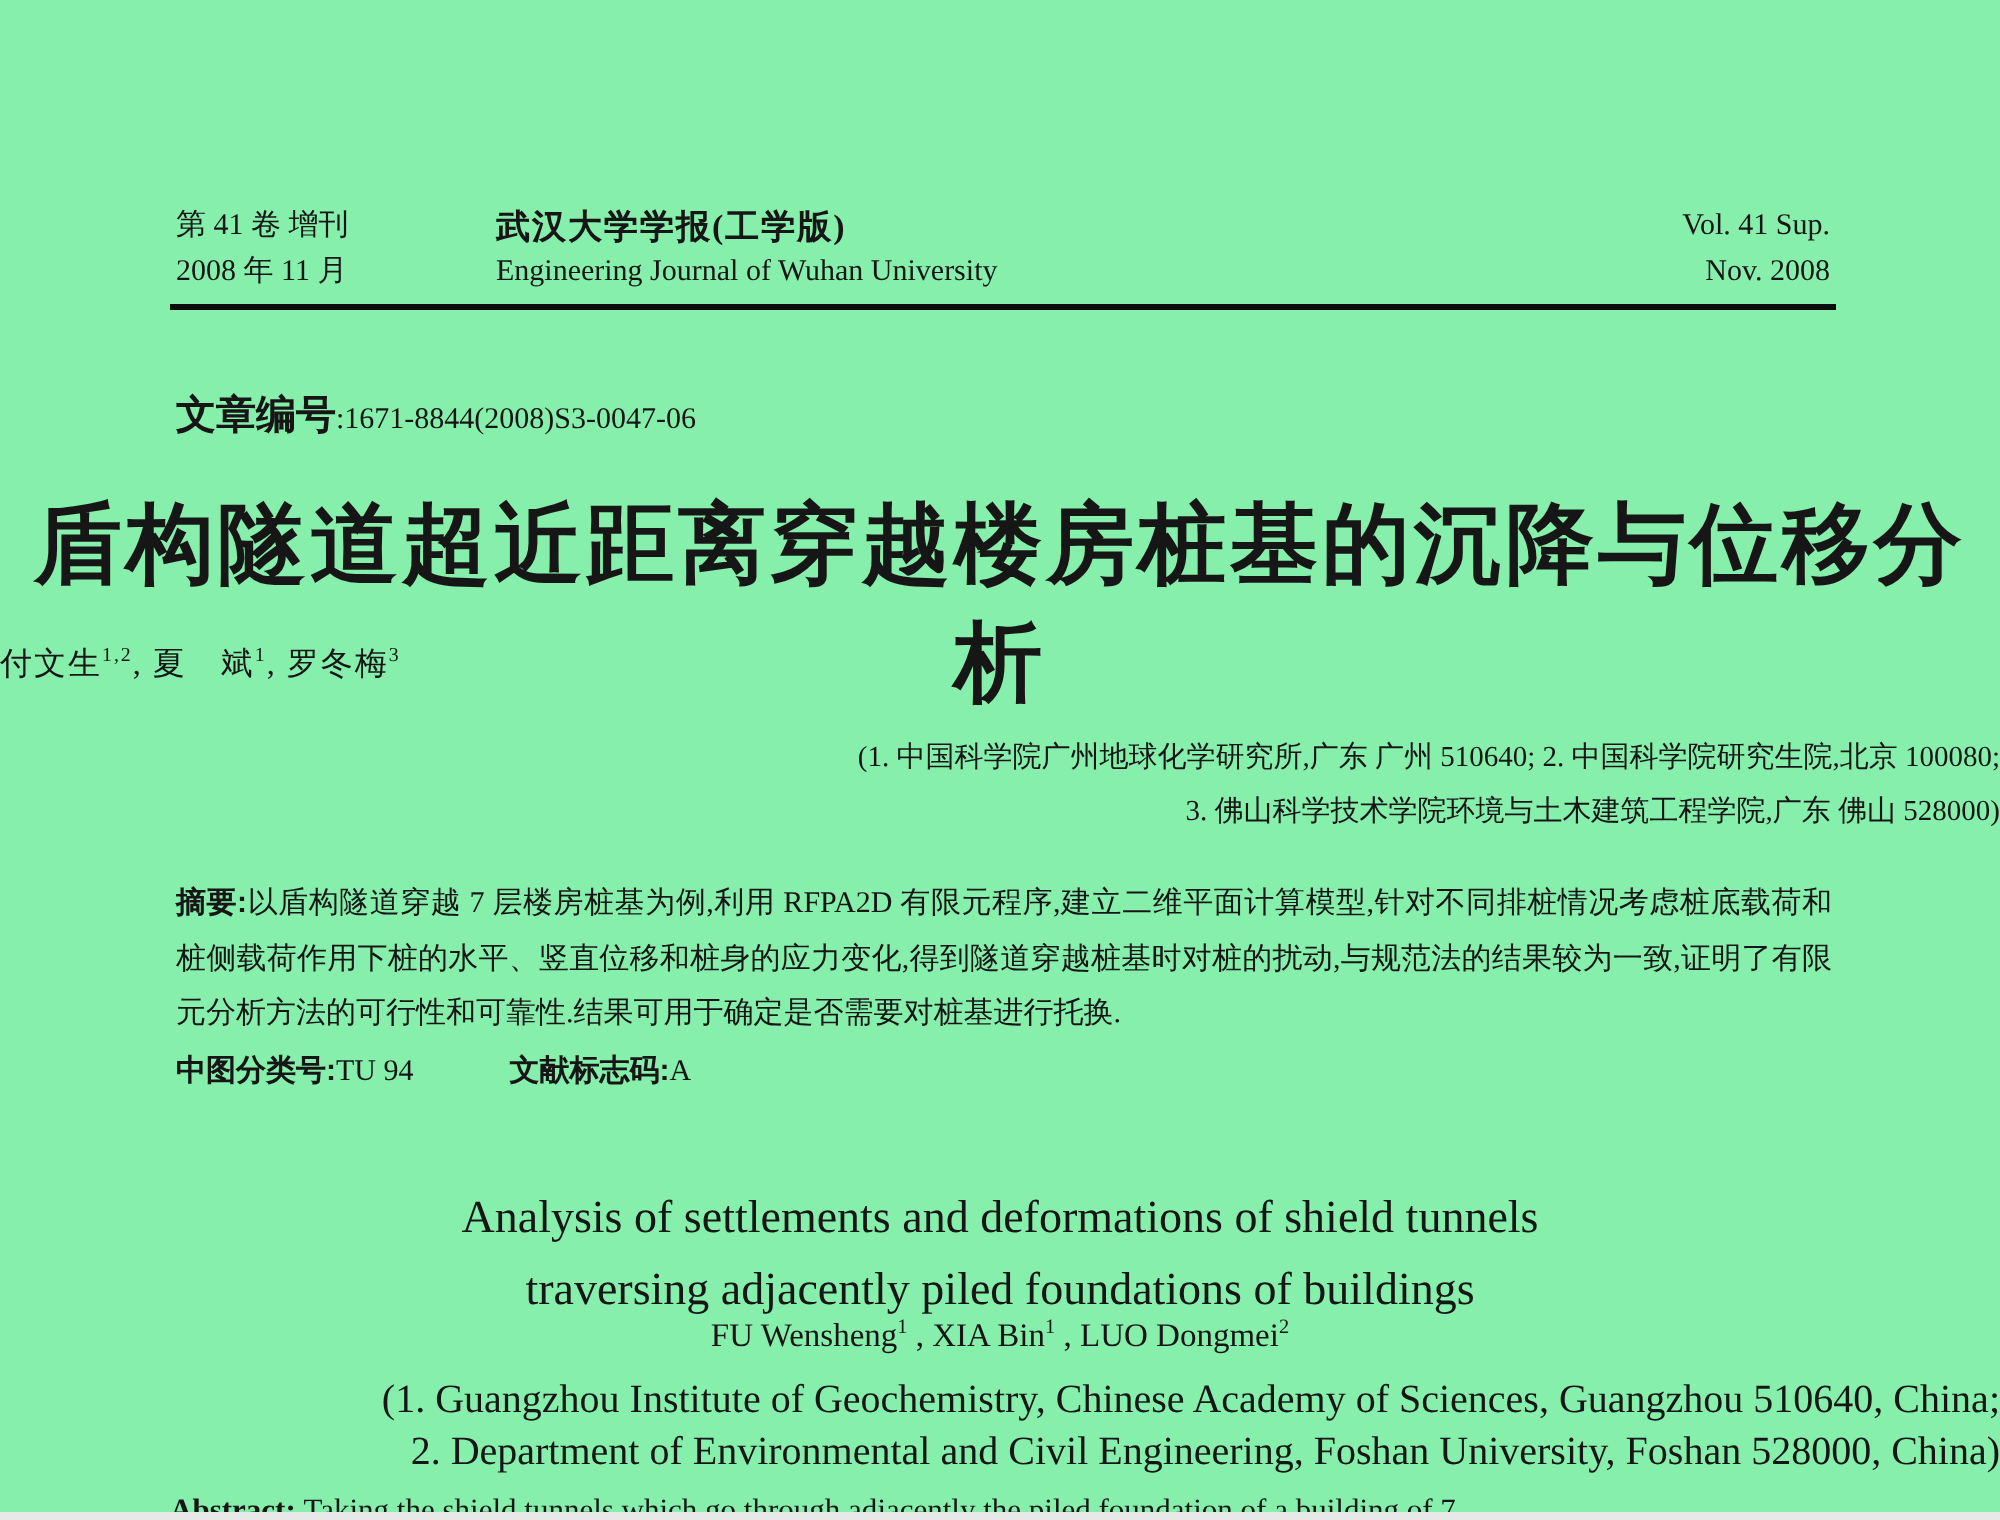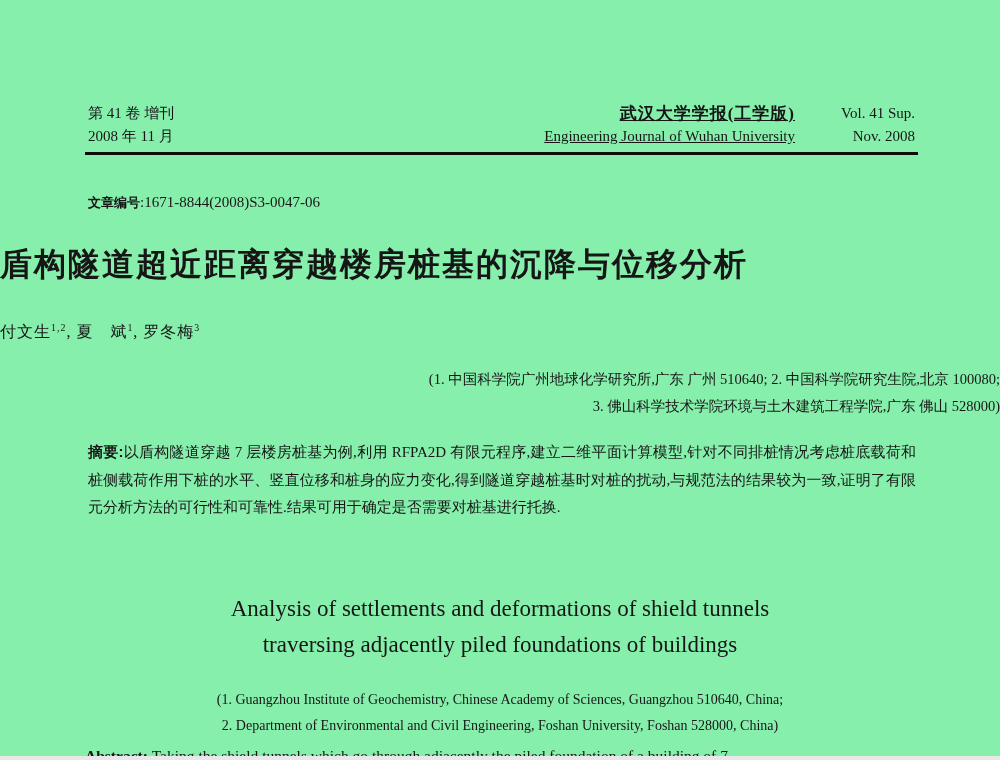--- a/index.html
+++ b/index.html
@@ -22,41 +22,42 @@
     position: absolute;
     top: 102px; left: 88px; right: 85px;
     display: flex;
     justify-content: space-between;
     align-items: flex-start;
     font-size: 15px;
     line-height: 23px;
   }
   .jh-left  { text-align: left;  min-width: 160px; }
   .jh-right { text-align: right; min-width: 120px; }
-  .jh-center { flex: 1; text-align: right; text-decoration: underline; }
+  .jh-center { flex: 1; text-align: left; }
   .jh-title-cn { font-weight: 700; font-size: 17px; letter-spacing: 1px; }
   .header-rule {
     position: absolute;
     top: 152px; left: 85px; right: 82px;
     height: 3px;
     background: #0d0d0d;
   }
   
   .article-id {
     position: absolute;
     top: 194px; left: 88px;
     font-size: 15px;
   }
-  .article-id .hei { font-size: 13px; }
+  .article-id .hei { font-size: 20px; }
   
   .title-cn {
     position: absolute;
     top: 243px; left: 0; right: 0;
     margin: 0;
-    font-size: 32px;
+    text-align: center;
+    font-size: 44px;
     font-weight: 700;
     letter-spacing: 2px;
     font-family: Liberation Serif, serif;
   }
   
   .authors-cn {
     position: absolute;
     top: 322px; left: 0; right: 0;
     text-align: left;
     font-size: 16px;
@@ -95,22 +96,22 @@
   .authors-en {
     position: absolute;
     top: 658px; left: 0; right: 0;
     text-align: center;
     font-size: 16.5px;
   }
   
   .affil-en {
     position: absolute;
     top: 687px; left: 0; right: 0;
-    text-align: center;
-    font-size: 14px;
+    text-align: right;
+    font-size: 20px;
     line-height: 26px;
   }
   
   .abstract-en {
     position: absolute;
     top: 745px; left: 85px;
     width: 850px;
     font-size: 15.5px;
     line-height: 21px;
     white-space: nowrap;
@@ -150,27 +151,33 @@
     <span><span>罗冬梅</span><sup>3</sup><span></span></span>
   </div>
 
   <div class="affil-cn">
     <div>(1. 中国科学院广州地球化学研究所,广东 广州 510640; 2. 中国科学院研究生院,北京 100080;</div>
     <div>3. 佛山科学技术学院环境与土木建筑工程学院,广东 佛山 528000)</div>
   </div>
 
   <div class="meta-cn">
     <p><span class="hei"><span>摘要</span><span>:</span></span><span>以盾构隧道穿越 7 层楼房桩基为例,利用 RFPA2D 有限元程序,建立二维平面计算模型,针对不同排桩情况考虑桩底载荷和桩侧载荷作用下桩的水平、竖直位移和桩身的应力变化,得到隧道穿越桩基时对桩的扰动,与规范法的结果较为一致,证明了有限元分析方法的可行性和可靠性.结果可用于确定是否需要对桩基进行托换.</span></p>
+    <p><span class="hei"><span>中图分类号</span><span>:</span></span><span>TU 94</span><span class="clc-gap"></span><span class="hei"><span>文献标志码</span><span>:</span></span><span>A</span></p>
   </div>
 
   <h2 class="title-en">
     <div>Analysis of settlements and deformations of shield tunnels</div>
     <div>traversing adjacently piled foundations of buildings</div>
   </h2>
 
+  <div class="authors-en">
+    <span><span>FU Wensheng</span><sup>1</sup><span> , </span></span>
+    <span><span>XIA Bin</span><sup>1</sup><span> , </span></span>
+    <span><span>LUO Dongmei</span><sup>2</sup><span></span></span>
+  </div>
 
   <div class="affil-en">
     <div>(1. Guangzhou Institute of Geochemistry, Chinese Academy of Sciences, Guangzhou 510640, China;</div>
     <div>2. Department of Environmental and Civil Engineering, Foshan University, Foshan 528000, China)</div>
   </div>
 
   <div class="abstract-en">
     <b><span>Abstract</span><span>: </span></b><span>Taking the shield tunnels which go through adjacently the piled foundation of a building of 7</span>
   </div>
 

